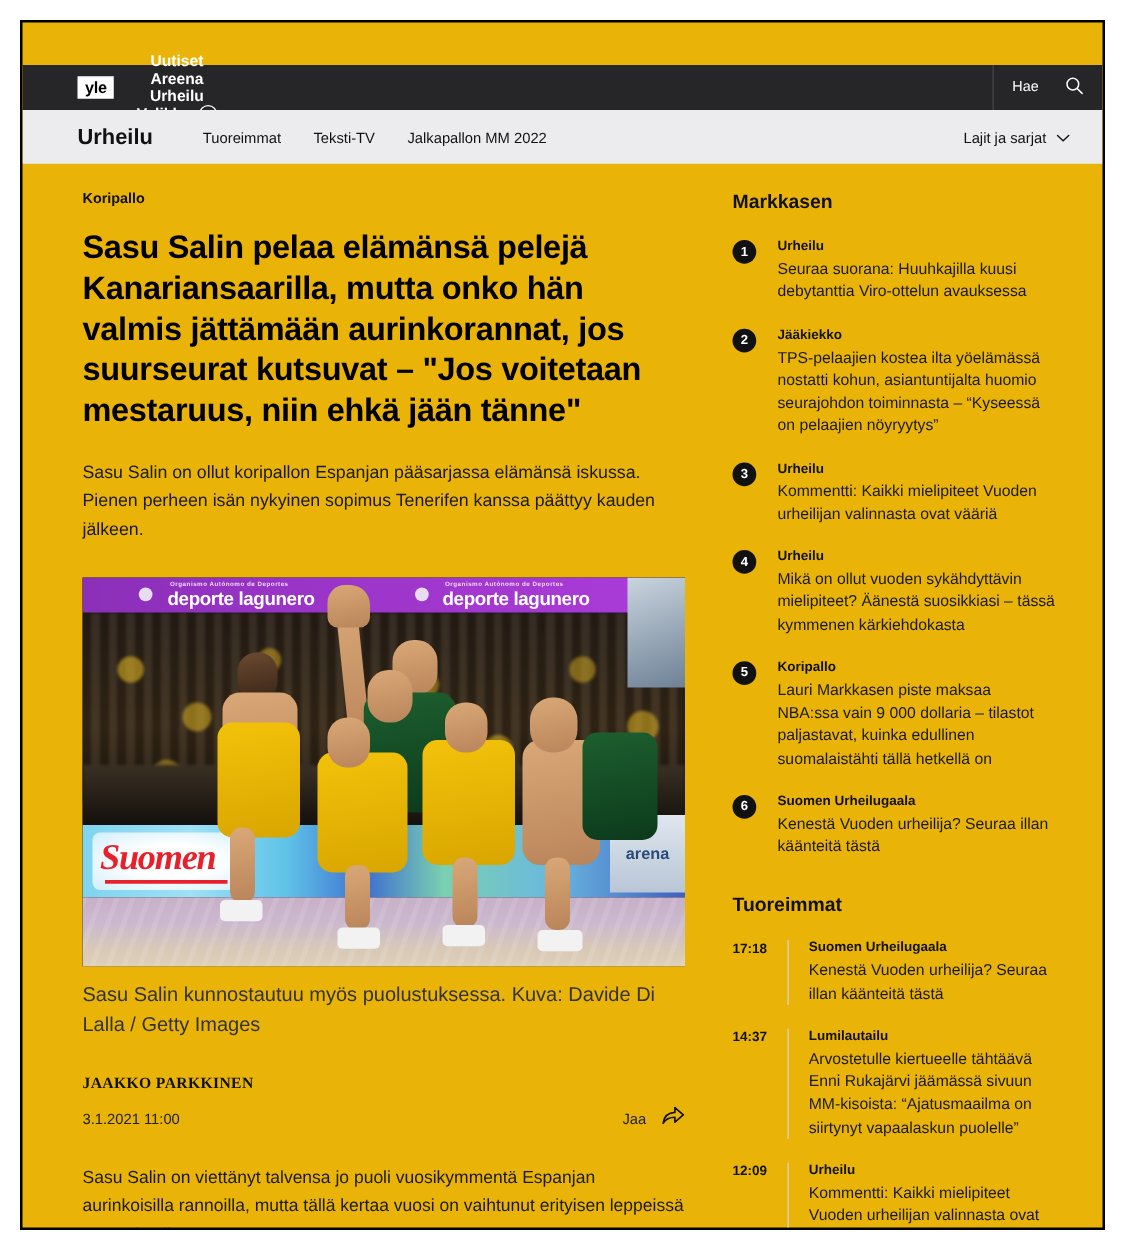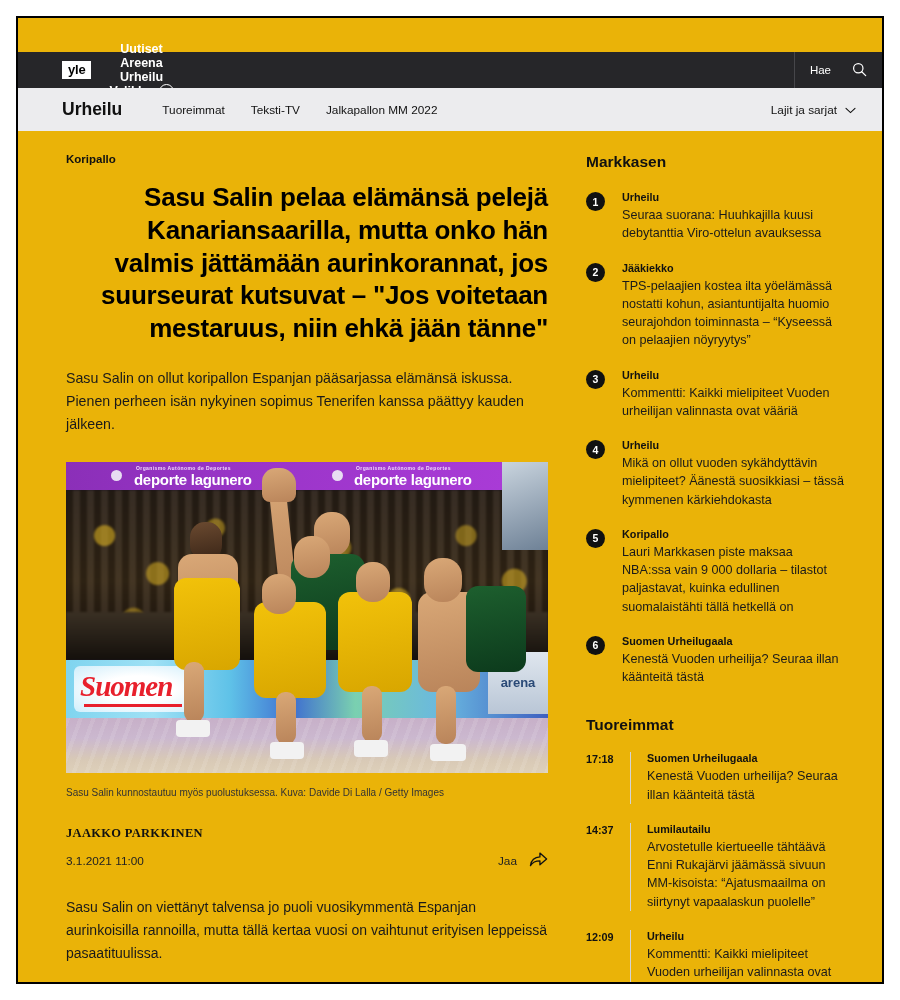--- a/index.html
+++ b/index.html
@@ -83,21 +83,20 @@
   .content { position: absolute; left: 0; top: 113px; width: 100%; }
   .col-main { position: absolute; left: 48px; top: 22px; width: 482px; }
   .col-side { position: absolute; left: 568px; top: 22px; width: 258px; }
 
   
   .kicker { font-size: 11.5px; font-weight: 700; color: #111; margin-bottom: 16px; }
   h1.headline {
     font-size: 26px; line-height: 1.26; font-weight: 700; color: #000;
     letter-spacing: -0.25px;
     margin-bottom: 22px;
-    text-align: right;
   }
   p.lead {
     font-size: 14.2px; line-height: 1.62; color: #1a1a1a;
     margin-bottom: 26px;
   }
   
   .photo {
     position: relative; width: 482px; height: 311px; overflow: hidden;
     background: #1a1320;
   }
@@ -183,21 +182,21 @@
   }
   
   .pl { position: absolute; }
   .pl.yellow { background: linear-gradient(170deg,#f2c20a,#d8a600); }
   .pl.green  { background: linear-gradient(170deg,#1d5f2e,#0c3a1c); }
   .pl.skin   { background: linear-gradient(170deg,#d9a877,#b9845a); }
   .pl.dark   { background: linear-gradient(170deg,#6b4a30,#3a2517); }
   .pl.shoe   { background: #f2f2f2; border-radius: 4px; }
 
   .caption {
-    font-size: 10px; color: #333; margin-top: 12px; line-height: 1.5;
+    font-size: 16px; color: #333; margin-top: 12px; line-height: 1.5;
   }
   .byline {
     margin-top: 26px; font-size: 12.5px; font-weight: 700;
     letter-spacing: .3px; color: #111; font-family: Liberation Serif, serif;
   }
   .meta-row {
     margin-top: 10px; display: flex; align-items: center; justify-content: space-between;
   }
   .timestamp { font-size: 11.8px; color: #222; }
   .share { display: flex; align-items: center; gap: 12px; cursor: pointer; }

